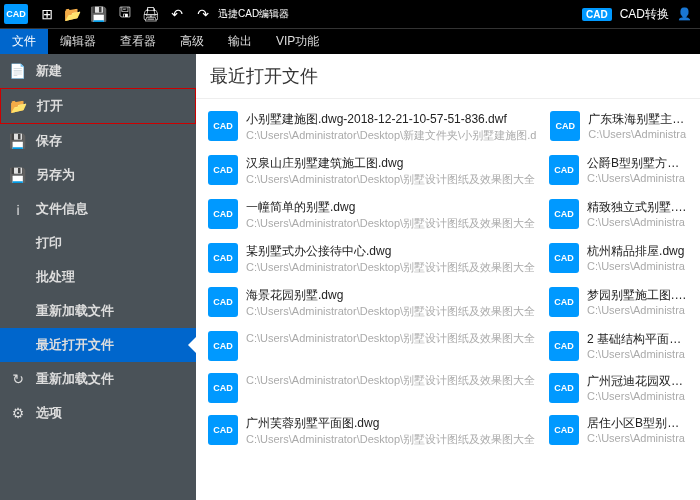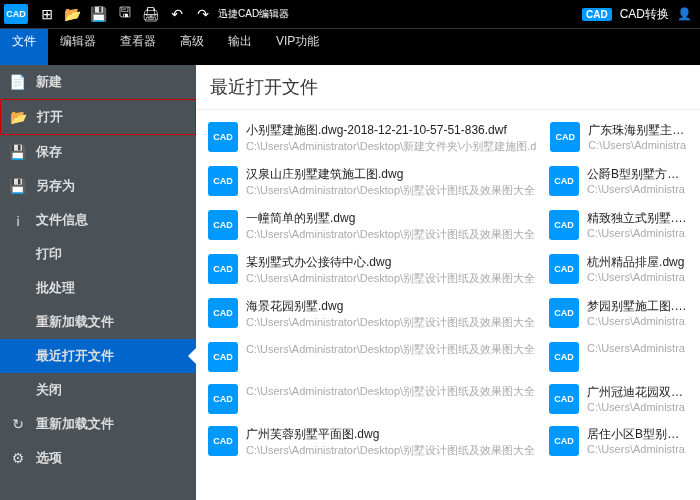--- a/index.html
+++ b/index.html
@@ -4,21 +4,21 @@
 <style>
 * { margin: 0; padding: 0; box-sizing: border-box; font-family: "Microsoft YaHei", sans-serif; }
 body { width: 700px; height: 500px; overflow: hidden; background: #fff; }
 .titlebar { height: 28px; background: #000; display: flex; align-items: center; color: #fff; font-size: 12px; }
 .tb-logo { width: 24px; height: 20px; background: #0099ff; margin: 0 4px; display: flex; align-items: center; justify-content: center; font-size: 9px; font-weight: bold; border-radius: 2px; }
 .tb-icons { display: flex; gap: 8px; padding: 0 6px; }
 .tb-icon { width: 18px; height: 18px; display: flex; align-items: center; justify-content: center; cursor: pointer; font-size: 14px; }
 .tb-title { flex: 1; font-size: 10px; }
 .tb-right { display: flex; align-items: center; gap: 8px; padding-right: 8px; }
 .cad-badge { background: #0099ff; padding: 1px 4px; border-radius: 2px; font-size: 10px; font-weight: bold; }
-.menubar { height: 37px; background: #000; display: flex; font-size: 12px; border-top: 1px solid #333; }
+.menubar { height: 26px; background: #000; display: flex; align-items: center; font-size: 12px; border-top: 1px solid #333; }
 .menu-item { padding: 4px 12px; color: #ddd; cursor: pointer; }
 .menu-item.active { background: #0066cc; color: #fff; }
 .body-wrap { display: flex; height: calc(500px - 54px); }
 .sidebar { width: 196px; background: #4a5258; color: #ddd; font-size: 13px; overflow: hidden; }
 .sb-item { display: flex; align-items: center; padding: 8px 10px; gap: 10px; cursor: pointer; }
 .sb-item.highlight { border: 1px solid #cc0000; }
 .sb-item.active { background: #0066cc; position: relative; }
 .sb-item.active::after { content: ""; position: absolute; right: 0; top: 50%; transform: translateY(-50%); border: 8px solid transparent; border-right-color: #fff; }
 .sb-icon { width: 16px; height: 16px; display: flex; align-items: center; justify-content: center; font-size: 14px; }
 .sb-label { flex: 1; font-weight: bold; }
@@ -96,24 +96,20 @@
       </div>
       <div class="sb-item">
         <span class="sb-icon"></span>
         <span class="sb-label">重新加载文件</span>
       </div>
       <div class="sb-item active">
         <span class="sb-icon"></span>
         <span class="sb-label">最近打开文件</span>
       </div>
       <div class="sb-item">
-        <span class="sb-icon"></span>
-        <span class="sb-label">关闭</span>
-      </div>
-      <div class="sb-item">
         <span class="sb-icon">↻</span>
         <span class="sb-label">重新加载文件</span>
       </div>
       <div class="sb-item">
         <span class="sb-icon">⚙</span>
         <span class="sb-label">选项</span>
       </div>
     </div>
   <div class="content">
     <div class="content-title">最近打开文件</div>
@@ -201,20 +197,21 @@
         <div class="file-row">
           <div class="file-item">
             <div class="file-icon">CAD</div>
             <div class="file-text">
               <div class="file-path">C:\Users\Administrator\Desktop\别墅设计图纸及效果图大全</div>
             </div>
           </div>
           <div class="file-item col2">
             <div class="file-icon">CAD</div>
             <div class="file-text">
+              <div class="file-name">2 基础结构平面图.d</div>
               <div class="file-path">C:\Users\Administra</div>
             </div>
           </div>
         </div>
         <div class="file-row">
           <div class="file-item">
             <div class="file-icon">CAD</div>
             <div class="file-text">
               <div class="file-path">C:\Users\Administrator\Desktop\别墅设计图纸及效果图大全</div>
             </div>

